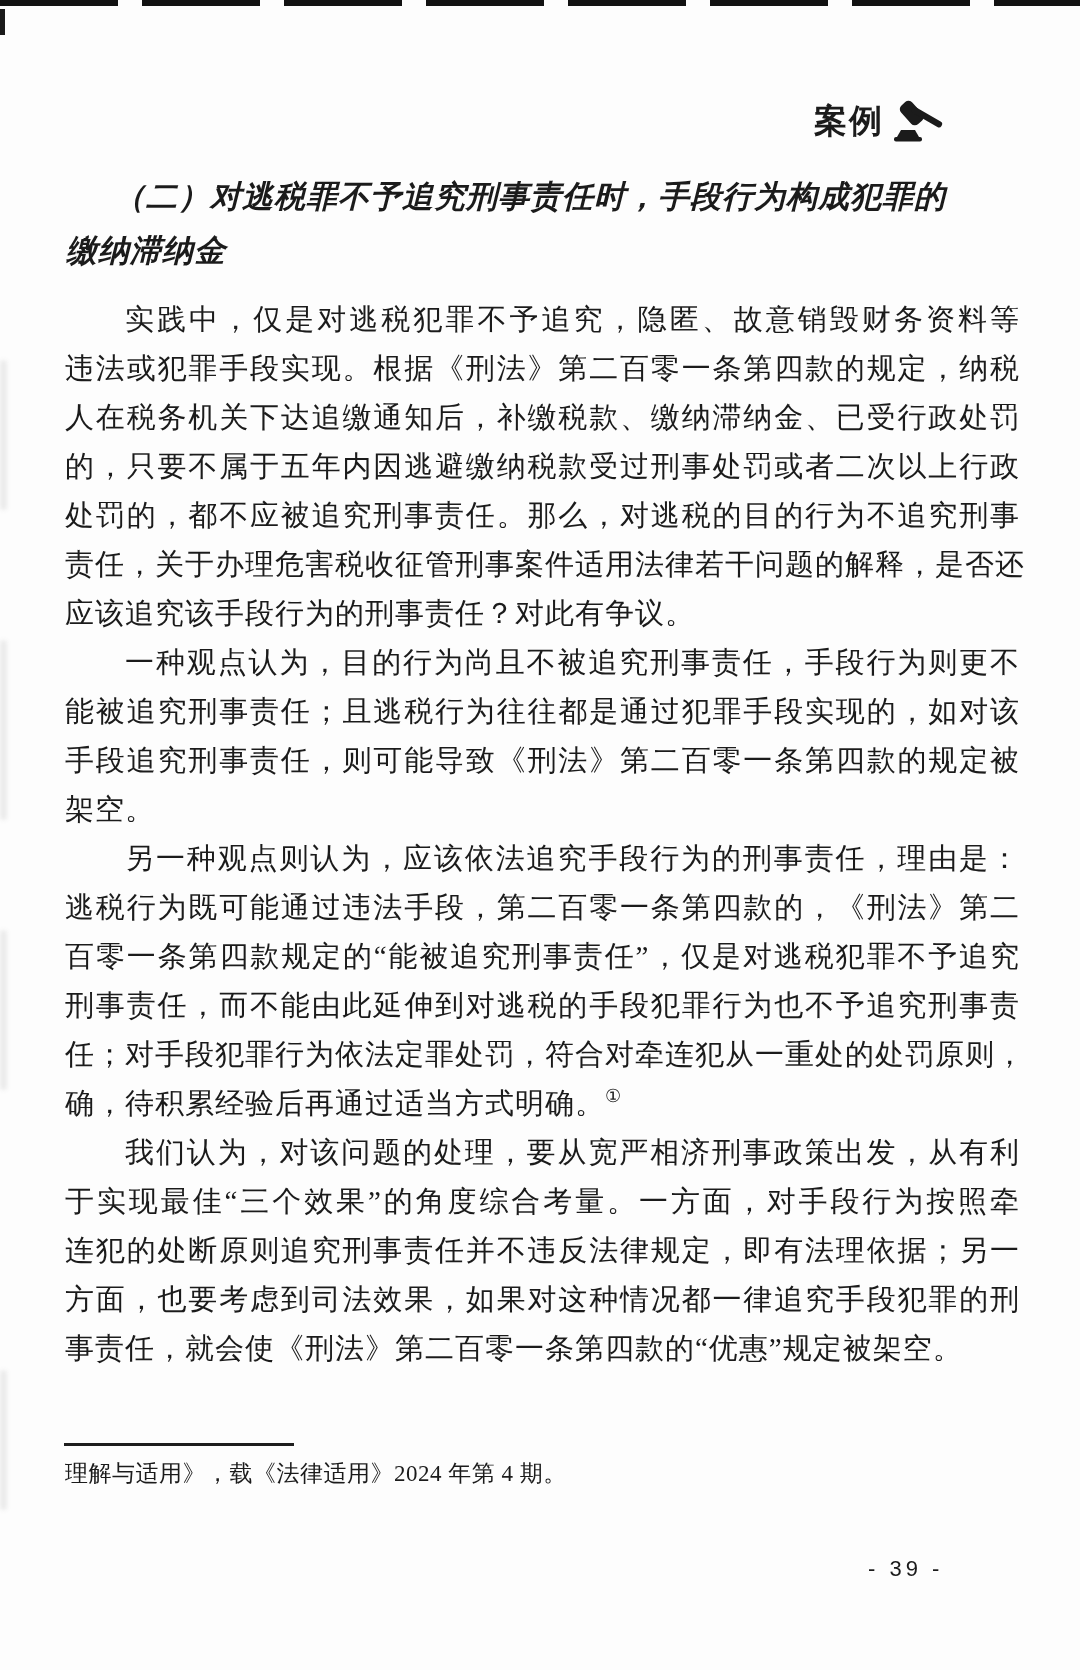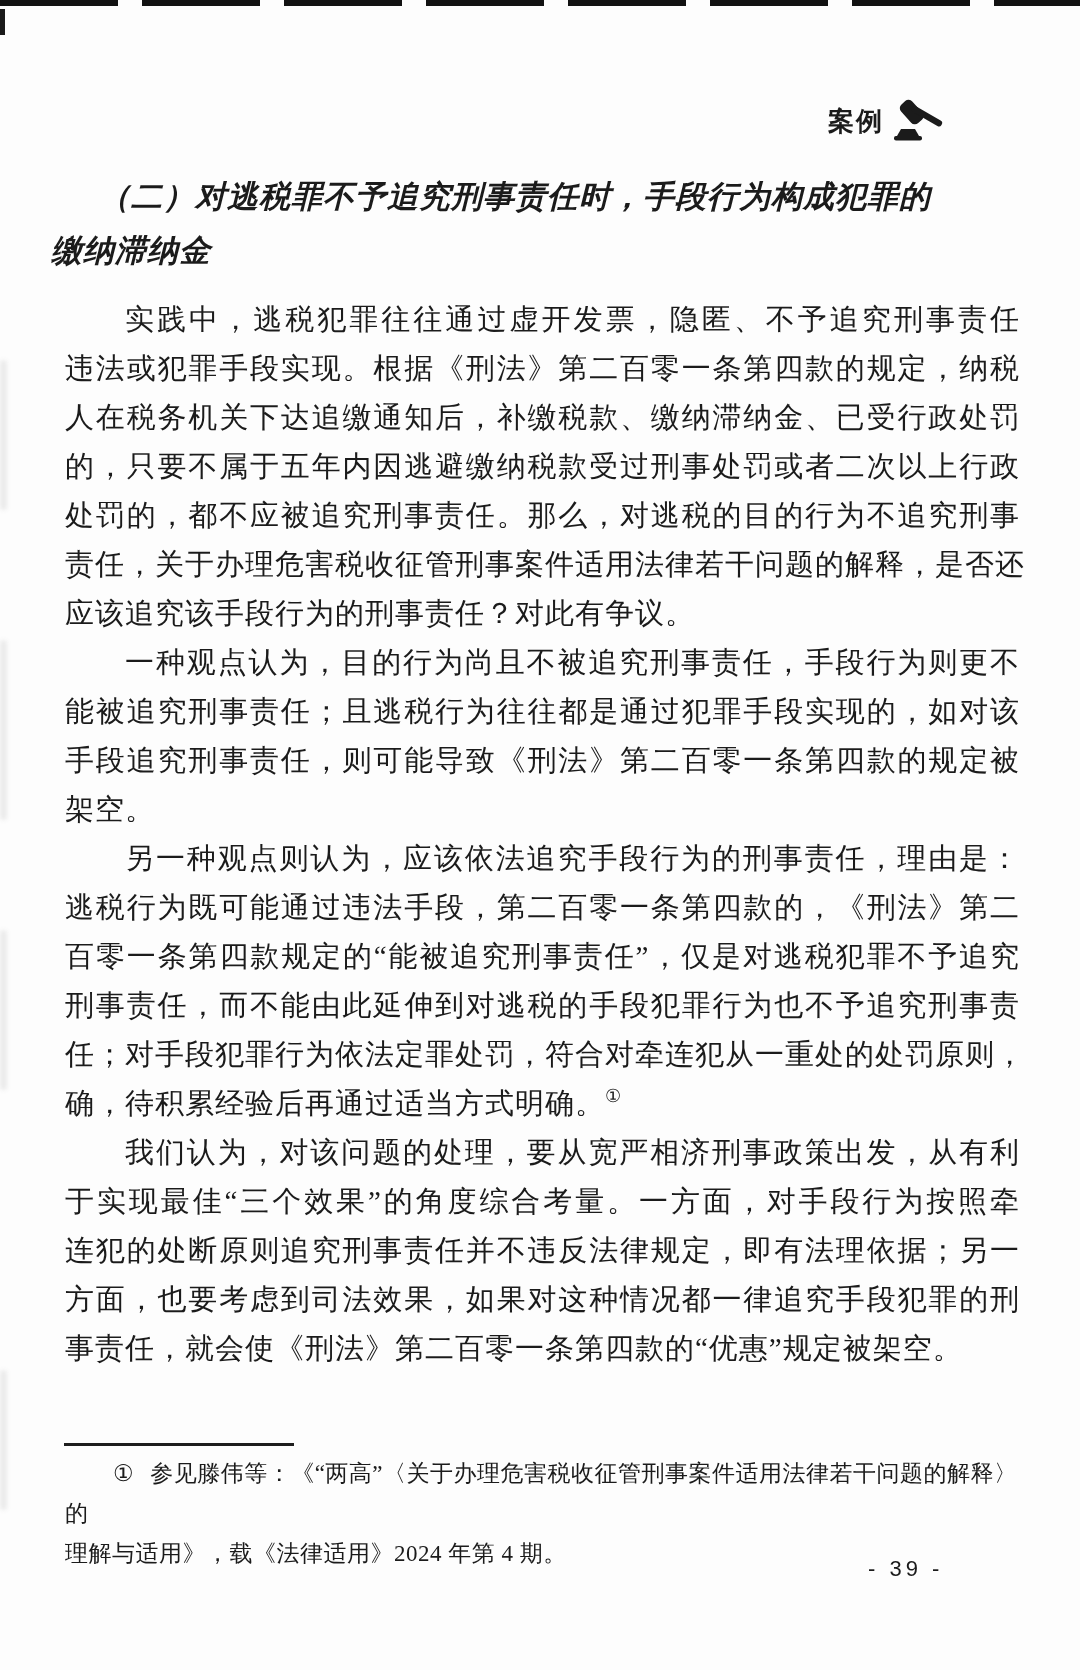--- a/index.html
+++ b/index.html
@@ -16,25 +16,25 @@
   }
   .scan-mark-left { position:absolute; top:9px; left:0; width:5px; height:26px; background:#1a1a1a; }
   .smudge { position:absolute; left:0; width:7px; background:rgba(70,70,70,0.10); filter:blur(2px); border-radius:4px; }
   .sm1 { top:360px; height:150px; }
   .sm2 { top:640px; height:180px; }
   .sm3 { top:930px; height:160px; }
   .sm4 { top:1370px; height:140px; }
 
   
   .header { position:absolute; top:99px; right:132px; display:flex; align-items:center; gap:8px; }
-  .hlabel { font-size:26px; font-weight:700; letter-spacing:2px; }
+  .hlabel { font-size:33px; font-weight:700; letter-spacing:2px; }
   .gavel { display:inline-block; width:56px; height:44px; }
 
   
-  .title { position:absolute; left:51px; top:170px; width:958px; font-style:italic; font-weight:600; font-size:31px; }
+  .title { position:absolute; left:66px; top:170px; width:958px; font-style:italic; font-weight:600; font-size:31px; }
   .tline { line-height:54px; white-space:nowrap; letter-spacing:1px; }
   .t1 { text-indent:48px; }
 
   
   .body { position:absolute; left:65px; top:295px; width:955px; font-size:29px; }
   .bl {
     height:49px; line-height:49px; white-space:nowrap; letter-spacing:1px;
     text-align:justify; text-align-last:justify;
   }
   .bl.first { text-indent:60px; }
@@ -75,21 +75,21 @@
     </span>
   </div>
 
   <div class="title">
     <div class="tline t1">（二）对逃税罪不予追究刑事责任时，手段行为构成犯罪的</div>
     <div class="tline">缴纳滞纳金</div>
   </div>
 
   <div class="body">
 
-    <div class="bl first">实践中，逃税犯罪往往通过虚开发票，隐匿、不予追究刑事责任</div>
+    <div class="bl first">实践中，仅是对逃税犯罪不予追究，隐匿、故意销毁财务资料等</div>
     <div class="bl">违法或犯罪手段实现。根据《刑法》第二百零一条第四款的规定，纳税</div>
     <div class="bl">人在税务机关下达追缴通知后，补缴税款、缴纳滞纳金、已受行政处罚</div>
     <div class="bl">的，只要不属于五年内因逃避缴纳税款受过刑事处罚或者二次以上行政</div>
     <div class="bl">处罚的，都不应被追究刑事责任。那么，对逃税的目的行为不追究刑事</div>
     <div class="bl">责任，关于办理危害税收征管刑事案件适用法律若干问题的解释，是否还</div>
     <div class="bl end">应该追究该手段行为的刑事责任？对此有争议。</div>
 
     <div class="bl first">一种观点认为，目的行为尚且不被追究刑事责任，手段行为则更不</div>
     <div class="bl">能被追究刑事责任；且逃税行为往往都是通过犯罪手段实现的，如对该</div>
     <div class="bl">手段追究刑事责任，则可能导致《刑法》第二百零一条第四款的规定被</div>
@@ -105,19 +105,18 @@
     <div class="bl first">我们认为，对该问题的处理，要从宽严相济刑事政策出发，从有利</div>
     <div class="bl">于实现最佳“三个效果”的角度综合考量。一方面，对手段行为按照牵</div>
     <div class="bl">连犯的处断原则追究刑事责任并不违反法律规定，即有法理依据；另一</div>
     <div class="bl">方面，也要考虑到司法效果，如果对这种情况都一律追究手段犯罪的刑</div>
     <div class="bl end">事责任，就会使《刑法》第二百零一条第四款的“优惠”规定被架空。</div>
   </div>
 
   <div class="fn-rule"></div>
 
   <div class="footnote">
-    <div class="fline f1"><span class="fnmark">①</span><span>参见滕伟等：《“两高”〈关于办理危害税收征管刑事案件适用法律若干问题的解释〉的</span></div>
     <div class="fline">理解与适用》，载《法律适用》2024 年第 4 期。</div>
   </div>
 
   <div class="pagenum">- 39 -</div>
 
 </div>
 
 </body></html>

